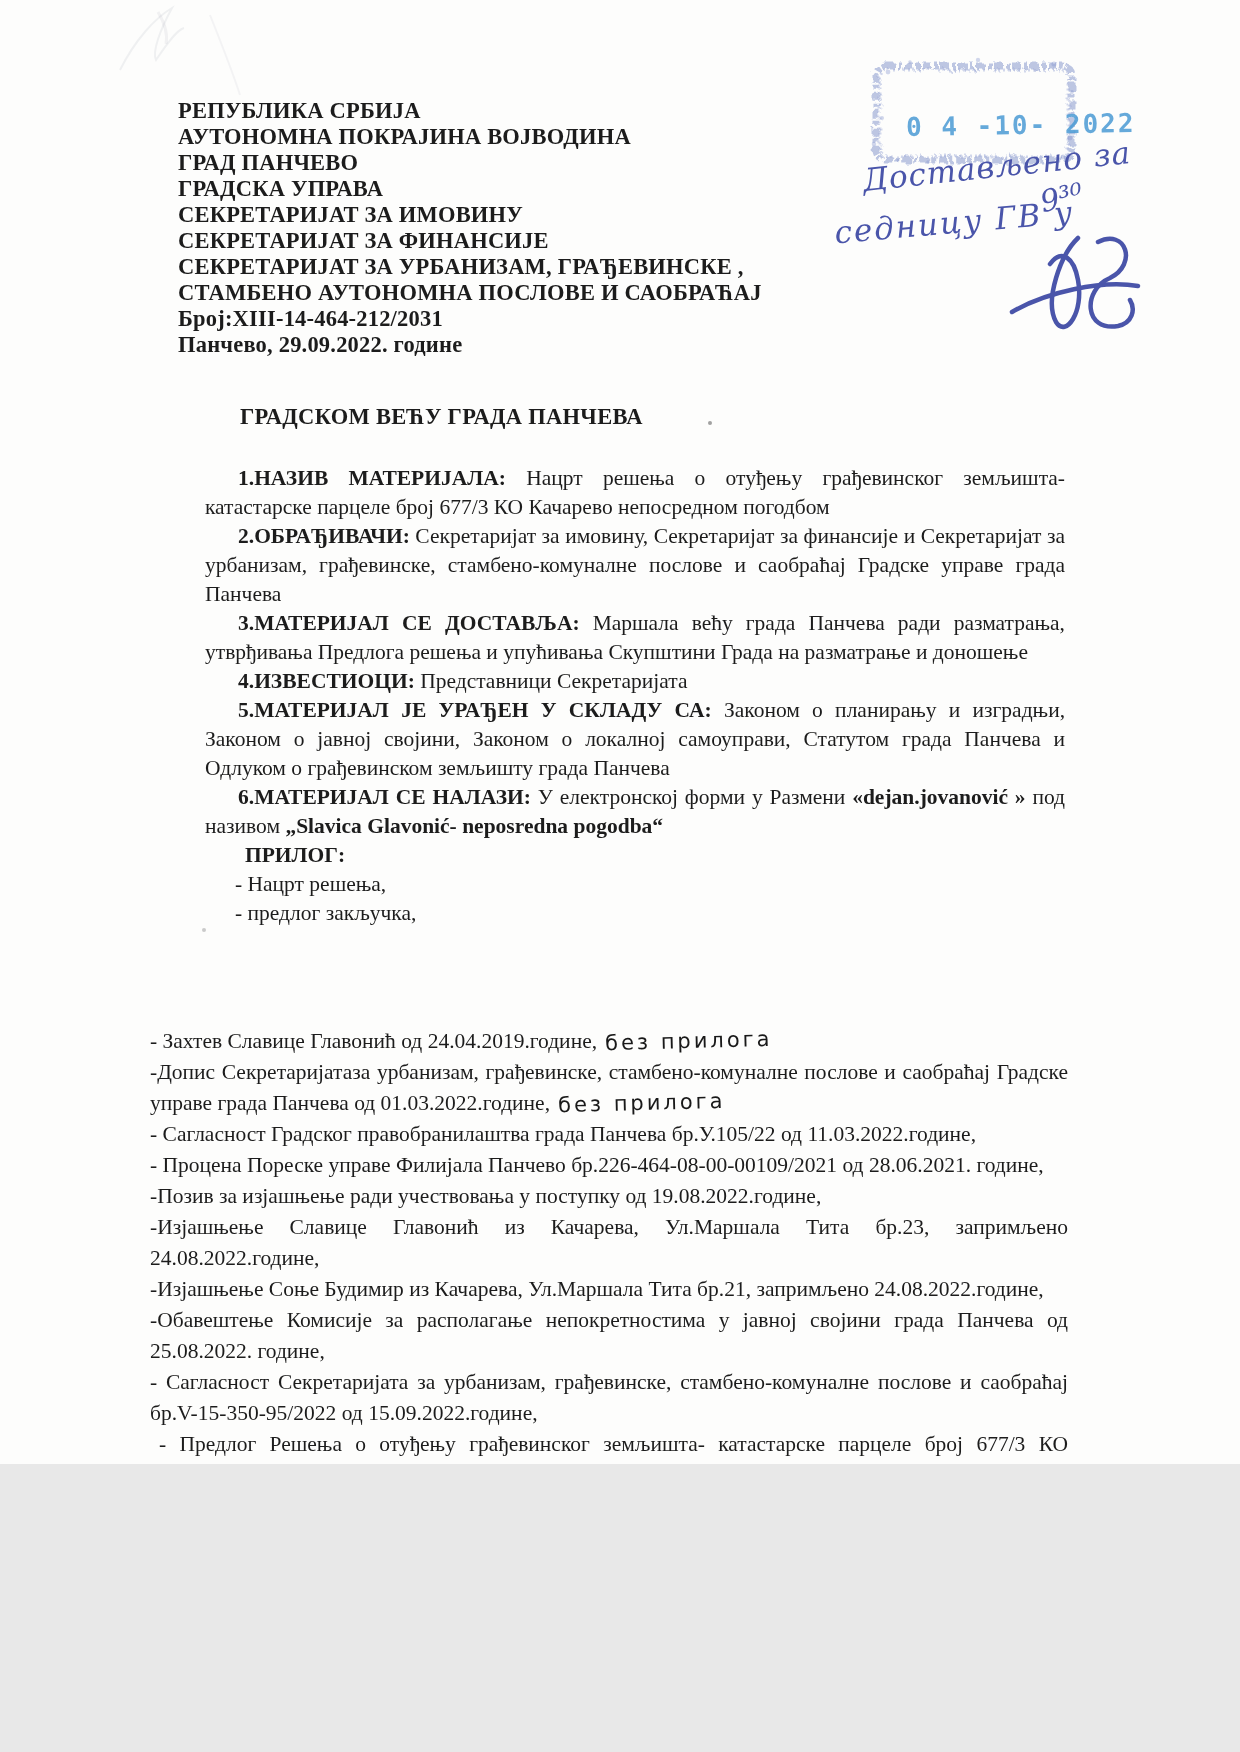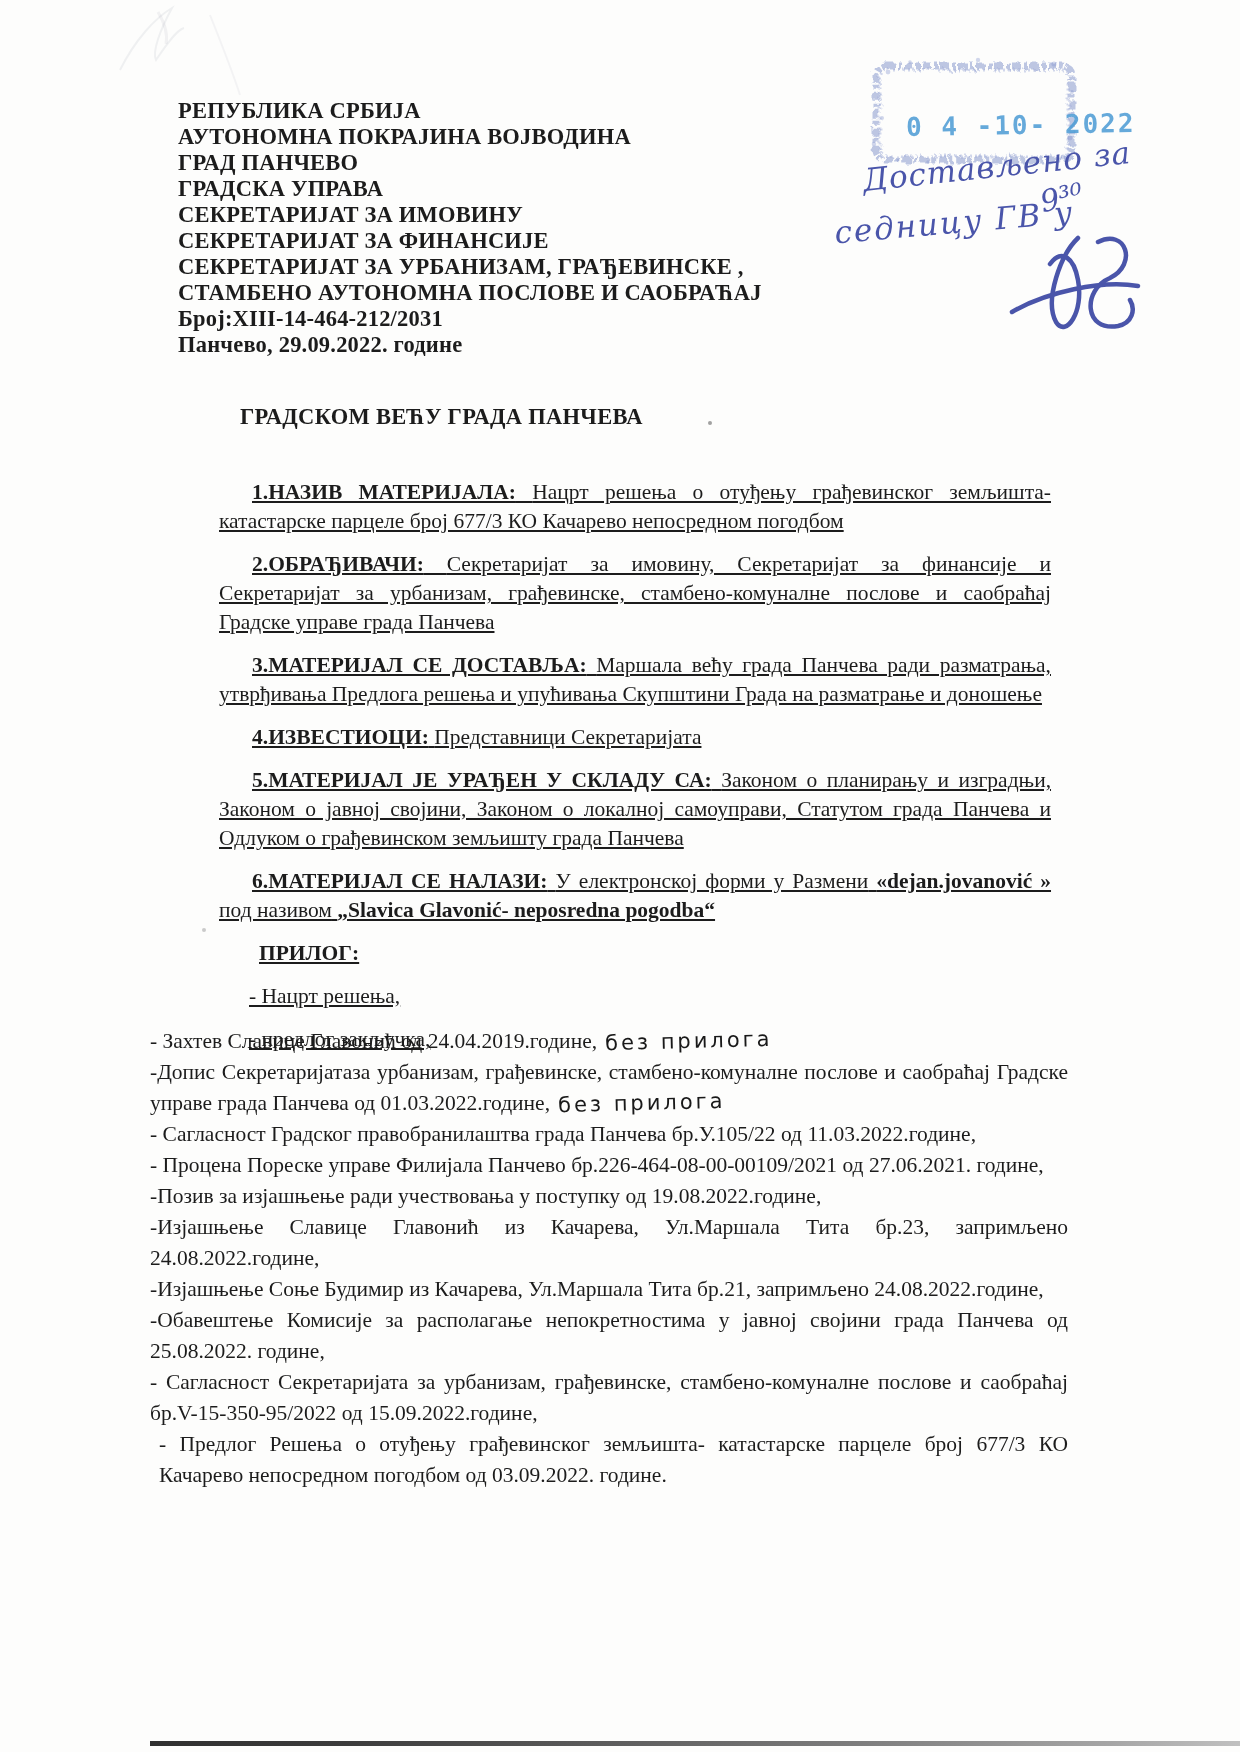--- a/index.html
+++ b/index.html
@@ -1,18 +1,18 @@
 <!DOCTYPE html>
 <html><head>
 <meta charset="utf-8">
 <style>
   html,body{margin:0;padding:0;background:#e8e8e8;}
   .page{
     position:relative;
-    width:1240px;height:1752px;
+    width:1240px;height:1464px;
     margin:0 auto;
     background:#fdfdfc;
     overflow:hidden;
     font-family:"Liberation Serif", serif;
     color:#1c1c1c;
   }
   
   .header-block{
     position:absolute;left:178px;top:98px;
     font-weight:bold;font-size:22.5px;line-height:26px;
@@ -39,21 +39,21 @@
   
   .page-title{
     position:absolute;left:240px;top:404px;
     font-weight:bold;font-size:22.5px;letter-spacing:.3px;white-space:nowrap;
   }
   
   .body-block{
     position:absolute;left:205px;top:464px;width:860px;
     font-size:21.5px;line-height:29px;text-align:justify;
   }
-  .body-block p{margin:14px;text-decoration:underline;}
+  .body-block p{margin:0;}
   .sec{text-indent:33px;}
   .prilog-heading{text-indent:40px;font-weight:bold;}
   .prilog-item{text-indent:30px;}
   b{font-weight:bold;}
   
   .attachments-block{
     position:absolute;left:150px;top:1026px;width:918px;
     font-size:21.5px;line-height:31px;text-align:justify;
   }
   .attachments-block p{margin:0;}
@@ -149,21 +149,21 @@
     <p class="sec"><b>6.МАТЕРИЈАЛ СЕ НАЛАЗИ:</b> <span>У електронској форми у Размени</span> <b>«dejan.jovanović »</b> <span>под називом</span> <b>„Slavica Glavonić- neposredna pogodba“</b></p>
     <p class="prilog-heading">ПРИЛОГ:</p>
     <p class="prilog-item">- Нацрт решења,</p>
     <p class="prilog-item">- предлог закључка,</p>
   </div>
 
   <div class="attachments-block">
     <p><span>- Захтев Славице Главонић од 24.04.2019.године,</span><span class="handwritten">без прилога</span></p>
     <p><span>-Допис Секретаријатаза урбанизам, грађевинске, стамбено-комуналне послове и саобраћај Градске управе града Панчева од 01.03.2022.године,</span><span class="handwritten">без прилога</span></p>
     <p><span>- Сагласност Градског правобранилаштва града Панчева бр.У.105/22 од 11.03.2022.године,</span></p>
-    <p><span>- Процена Пореске управе Филијала Панчево бр.226-464-08-00-00109/2021 од 27.06.2021. године,</span></p>
+    <p><span>- Процена Пореске управе Филијала Панчево бр.226-464-08-00-00109/2021 од 28.06.2021. године,</span></p>
     <p><span>-Позив за изјашњење ради учествовања у поступку од 19.08.2022.године,</span></p>
     <p><span>-Изјашњење Славице Главонић из Качарева, Ул.Маршала Тита бр.23, запримљено 24.08.2022.године,</span></p>
     <p><span>-Изјашњење Соње Будимир из Качарева, Ул.Маршала Тита бр.21, запримљено 24.08.2022.године,</span></p>
     <p><span>-Обавештење Комисије за располагање непокретностима у јавној својини града Панчева од 25.08.2022. године,</span></p>
     <p><span>- Сагласност Секретаријата за урбанизам, грађевинске, стамбено-комуналне послове и саобраћај бр.V-15-350-95/2022 од 15.09.2022.године,</span></p>
     <p class="att-last"><span>- Предлог Решења о отуђењу грађевинског земљишта-  катастарске парцеле број 677/3 КО Качарево непосредном погодбом  од 03.09.2022. године.</span></p>
   </div>
 
   <div class="dot-artifact dot-1"></div>
   <div class="dot-artifact dot-2"></div>

